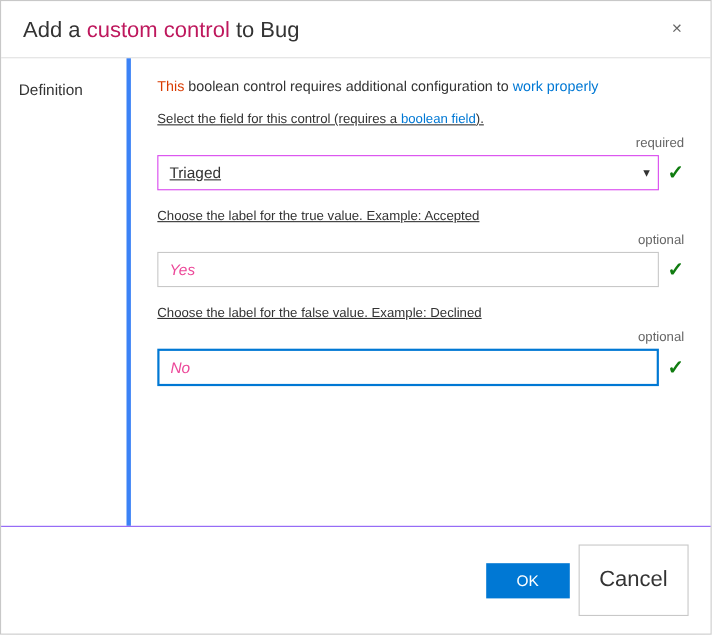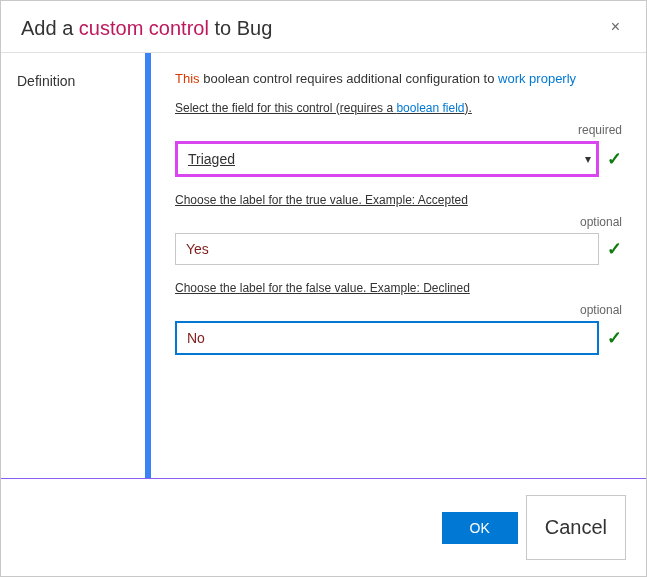--- a/index.html
+++ b/index.html
@@ -50,22 +50,22 @@
       padding: 2px 6px;
       line-height: 1;
     }
 
     .dialog-body {
       display: flex;
       flex: 1;
     }
 
     .sidebar {
-      width: 150px;
-      border-right: 6px solid #3b82f6;
+      width: 118px;
+      border-right: 4px solid #3b82f6;
       padding-top: 10px;
     }
 
     .sidebar-item {
       padding: 10px 16px;
       cursor: pointer;
       font-size: 14px;
       color: #333;
     }
 
@@ -119,21 +119,21 @@
     }
 
     .select-wrapper {
       flex: 1;
       position: relative;
     }
 
     .field-select {
       width: 100%;
       padding: 7px 30px 7px 10px;
-      border: 3px solid #d946ef;
+      border: 1px solid #d946ef;
       font-size: 14px;
       color: #333;
       background: #fff;
       appearance: none;
       cursor: pointer;
       outline: none;
       text-decoration: underline;
     }
 
     .select-arrow {
@@ -144,22 +144,23 @@
       pointer-events: none;
       color: #333;
       font-size: 12px;
     }
 
     .field-input {
       flex: 1;
       padding: 7px 10px;
       border: 1px solid #c8c8c8;
       font-size: 14px;
-      color: #7f1d1d;
+      color: #ec4899;
       outline: none;
+      font-style: italic;
     }
 
     .field-input.active-blue {
       border-color: #0078d4;
       border-width: 2px;
     }
 
     .check-icon {
       color: #107c10;
       font-size: 18px;

